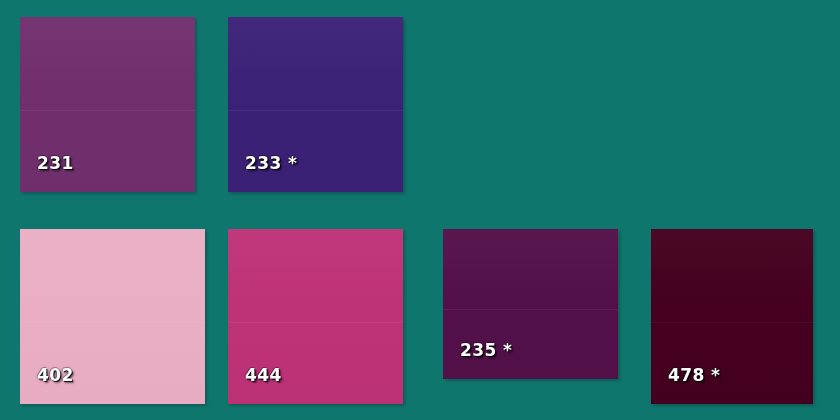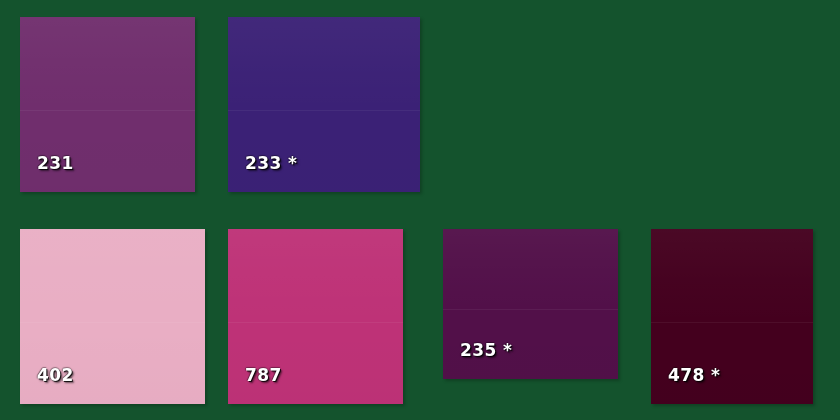--- a/index.html
+++ b/index.html
@@ -69,44 +69,44 @@
        1px 1px 0 rgba(0,0,0,0.80),
        2px 2px 2px rgba(0,0,0,0.55),
       -1px  0   1px rgba(0,0,0,0.35),
        0   -1px 1px rgba(0,0,0,0.35);
     pointer-events: none;
   }
 </style>
 </head>
 <body>
 
-<div id="palette-board" style="background: #14532d; width: 840px; height: 420px;">
+<div id="palette-board" style="background: #0f766e; width: 840px; height: 420px;">
     <div class="swatch" style="left: 20px; top: 17px; width: 175px; height: 175px;">
       <div class="swatch-face" style="background: rgb(112, 46, 109);"></div>
       <div class="swatch-sheen"></div>
       <div class="swatch-seam"></div>
       <div class="swatch-label" style="color: rgb(255, 255, 255);">231</div>
     </div>
-    <div class="swatch" style="left: 228px; top: 17px; width: 192px; height: 175px;">
+    <div class="swatch" style="left: 228px; top: 17px; width: 175px; height: 175px;">
       <div class="swatch-face" style="background: rgb(59, 33, 118);"></div>
       <div class="swatch-sheen"></div>
       <div class="swatch-seam"></div>
       <div class="swatch-label" style="color: rgb(255, 255, 255);">233 *</div>
     </div>
     <div class="swatch" style="left: 20px; top: 229px; width: 185px; height: 175px;">
       <div class="swatch-face" style="background: rgb(233, 174, 196);"></div>
       <div class="swatch-sheen"></div>
       <div class="swatch-seam"></div>
       <div class="swatch-label" style="color: rgb(255, 255, 255);">402</div>
     </div>
     <div class="swatch" style="left: 228px; top: 229px; width: 175px; height: 175px;">
       <div class="swatch-face" style="background: rgb(190, 50, 119);"></div>
       <div class="swatch-sheen"></div>
       <div class="swatch-seam"></div>
-      <div class="swatch-label" style="color: rgb(255, 255, 255);">787</div>
+      <div class="swatch-label" style="color: rgb(255, 255, 255);">444</div>
     </div>
     <div class="swatch" style="left: 443px; top: 229px; width: 175px; height: 150px;">
       <div class="swatch-face" style="background: rgb(82, 16, 73);"></div>
       <div class="swatch-sheen"></div>
       <div class="swatch-seam"></div>
       <div class="swatch-label" style="color: rgb(255, 255, 255);">235 *</div>
     </div>
     <div class="swatch" style="left: 651px; top: 229px; width: 162px; height: 175px;">
       <div class="swatch-face" style="background: rgb(68, 0, 30);"></div>
       <div class="swatch-sheen"></div>

